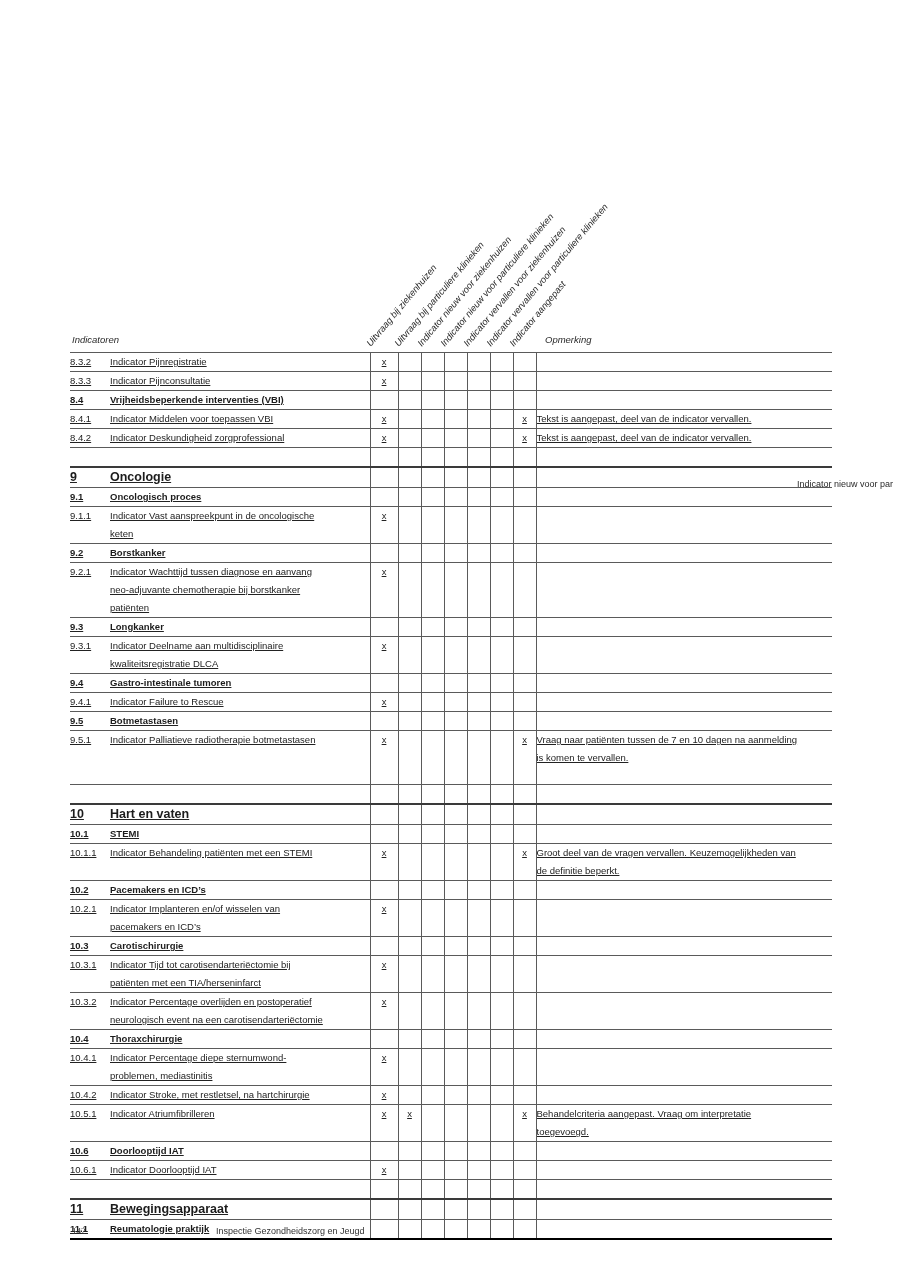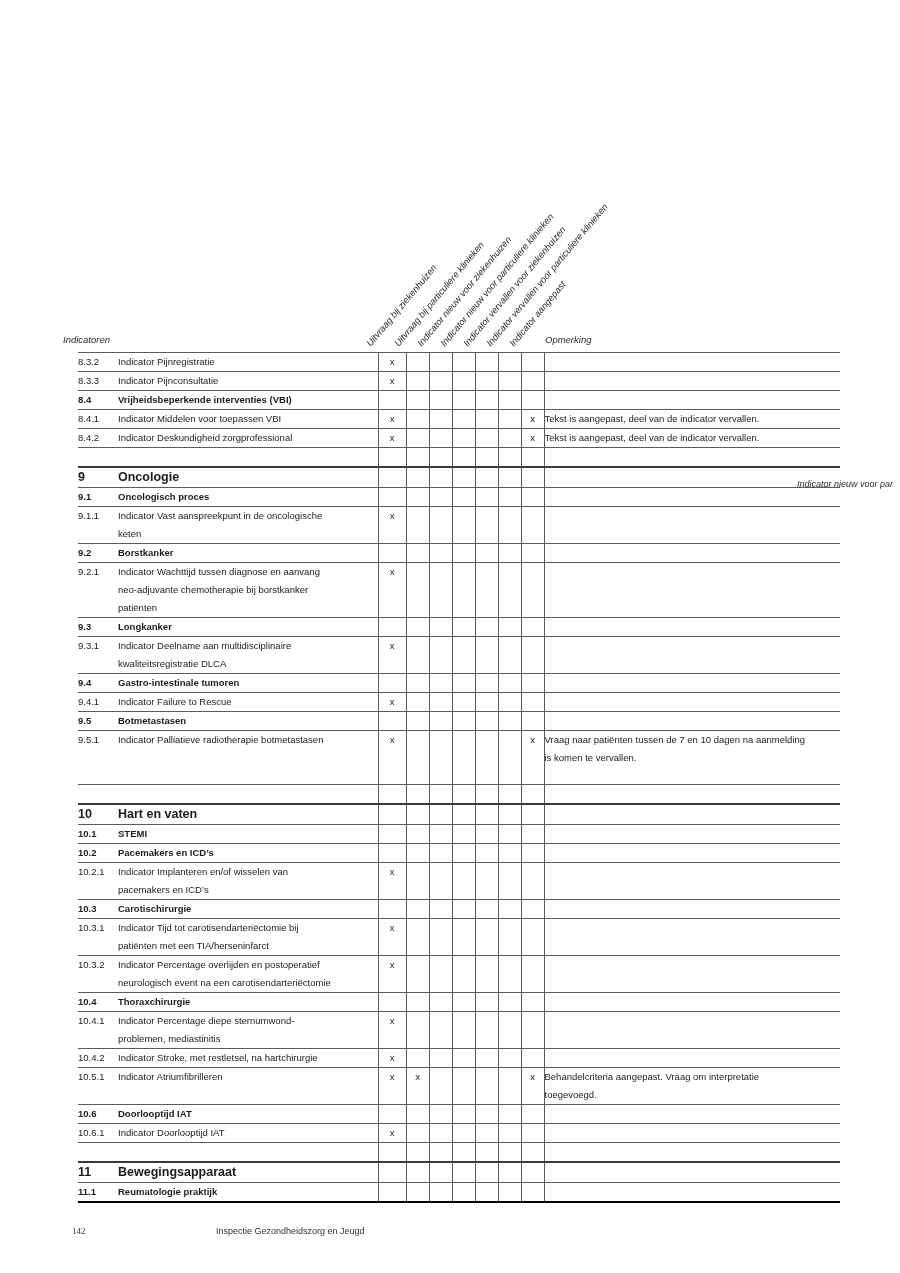--- a/index.html
+++ b/index.html
@@ -12,51 +12,51 @@
     color:#222222;
   }
   
   .col-hdr{
     position:absolute;
     font-style:italic;
     font-size:9.5px;
     color:#2a2a2a;
     white-space:nowrap;
   }
-  .hdr-indicatoren{left:63px;top:334px;}
+  .hdr-indicatoren{left:72px;top:334px;}
   .hdr-opmerking{left:545px;top:334px;}
   
   .rot{
     position:absolute;
     transform-origin:0 0;
     transform:rotate(-50deg) translateY(-100%);
     white-space:nowrap;
     font-style:italic;
     font-size:9.3px;
     line-height:11px;
     color:#2a2a2a;
   }
   
   .stray{
     position:absolute;
     left:797px;top:479px;
-    font-style:italic;
     font-size:9px;
     white-space:nowrap;
     color:#2a2a2a;
     text-align:right;
   }
   
   table.ind{
     position:absolute;
-    left:78px;top:352px;
+    left:70px;top:352px;
     width:762px;
     border-collapse:collapse;
     table-layout:fixed;
     font-size:9.5px;
+    text-decoration:underline;
   }
   table.ind td{
     padding:0;
     vertical-align:top;
     line-height:18px;
     border-top:1px solid #5a5a5a;
     overflow:hidden;
   }
   td.c-num{padding-left:2px;}
   td.c-desc{padding-left:3px;white-space:pre-line;}
@@ -358,20 +358,33 @@
           <td class="c-desc">STEMI</td>
           <td class="c-mark"></td>
           <td class="c-mark"></td>
           <td class="c-mark"></td>
           <td class="c-mark"></td>
           <td class="c-mark"></td>
           <td class="c-mark"></td>
           <td class="c-mark"></td>
           <td class="c-rem"></td>
         </tr>
+        <tr class="r-ind">
+          <td class="c-num">10.1.1</td>
+          <td class="c-desc">Indicator Behandeling patiënten met een STEMI</td>
+          <td class="c-mark">x</td>
+          <td class="c-mark"></td>
+          <td class="c-mark"></td>
+          <td class="c-mark"></td>
+          <td class="c-mark"></td>
+          <td class="c-mark"></td>
+          <td class="c-mark">x</td>
+          <td class="c-rem">Groot deel van de vragen vervallen. Keuzemogelijkheden van
+de definitie beperkt.</td>
+        </tr>
         <tr class="r-sub">
           <td class="c-num">10.2</td>
           <td class="c-desc">Pacemakers en ICD’s</td>
           <td class="c-mark"></td>
           <td class="c-mark"></td>
           <td class="c-mark"></td>
           <td class="c-mark"></td>
           <td class="c-mark"></td>
           <td class="c-mark"></td>
           <td class="c-mark"></td>

